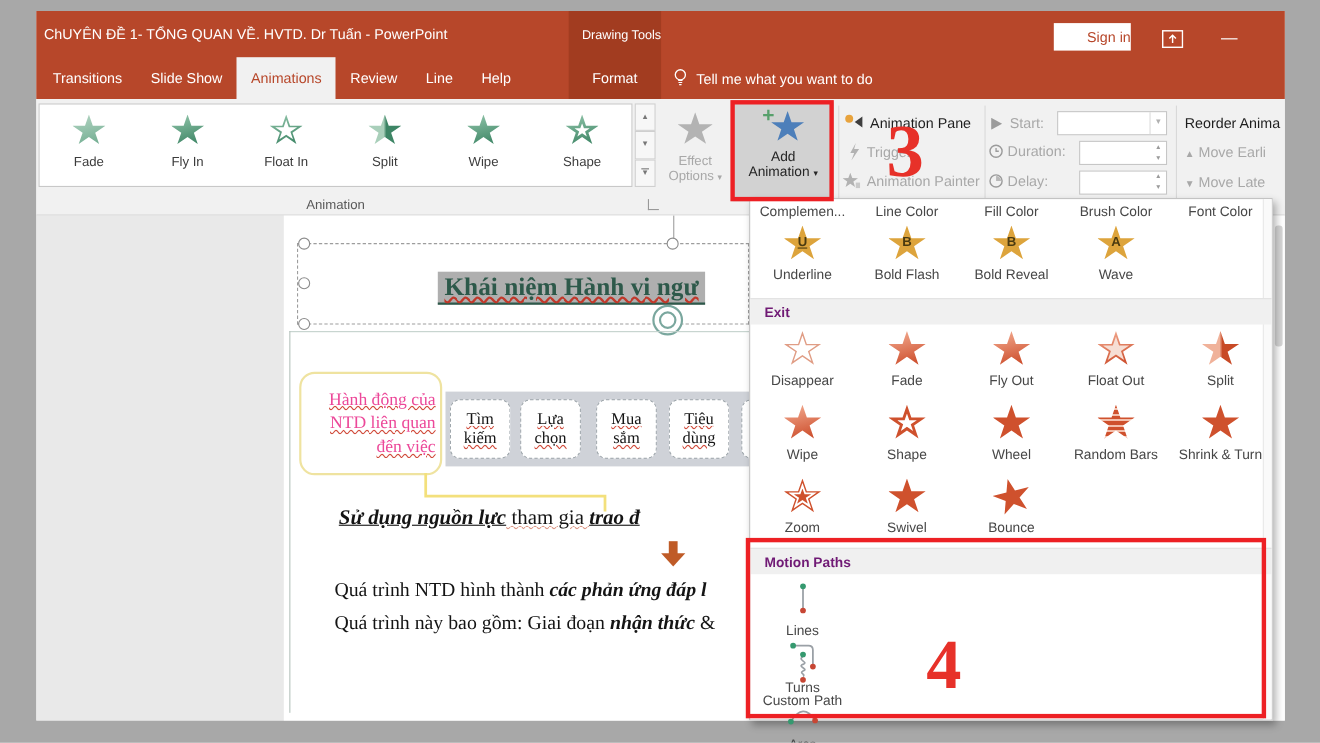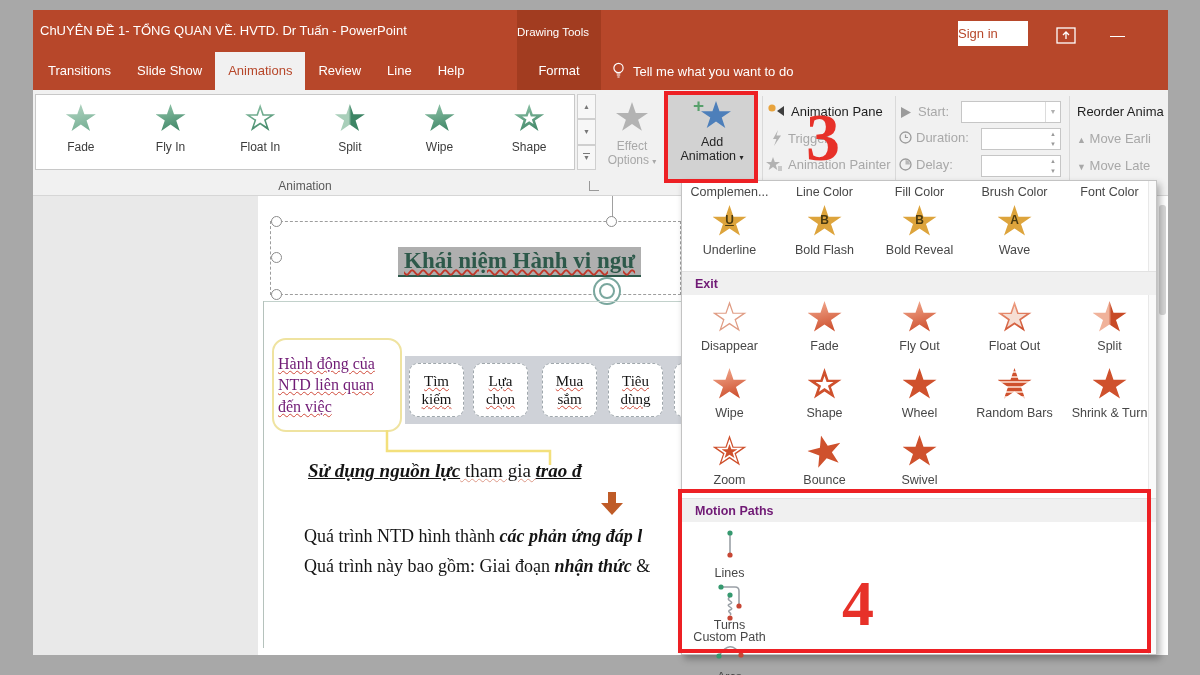--- a/index.html
+++ b/index.html
@@ -6,23 +6,23 @@
   html,body { width:1200px; height:675px; overflow:hidden; background:#a8a8a8;
     font-family:"Liberation Sans", sans-serif; }
   #stage { position:relative; width:1200px; height:675px; }
   .abs { position:absolute; }
 
   
   .win-bg { left:33px; top:10px; width:1135px; height:645px; background:#f1f1f1; }
   .header { left:33px; top:10px; width:1135px; height:80px; background:#b7472a; }
   .ctx-block { left:517px; top:10px; width:84px; height:80px; background:#a23c20; }
   .title-text { left:40px; top:23px; color:#fff; font-size:13px; white-space:nowrap; }
-  .ctx-label { left:517px; top:26px; width:84px; text-align:left; color:#fff; font-size:11.5px; }
+  .ctx-label { left:517px; top:26px; width:84px; text-align:right; color:#fff; font-size:11.5px; }
   .signin { left:958px; top:21px; width:70px; height:25px; background:#fff; color:#b7472a;
-    font-size:13px; text-align:left; line-height:25px; }
+    font-size:13px; text-align:right; line-height:25px; }
   .min-btn { left:1110px; top:26px; color:#fff; font-size:15px; }
   .tabs { left:35px; top:52px; height:38px; display:flex; }
   .tab { padding:0 13px; line-height:38px; font-size:13px; color:#fff; }
   .tab.active { background:#f1f1f1; color:#b7472a; }
   .ctx-tab { left:517px; top:52px; width:84px; height:38px; color:#fff; font-size:13px;
     text-align:center; line-height:38px; }
   .tellme { left:612px; top:52px; height:38px; display:flex; align-items:center; gap:8px;
     color:#fff; font-size:13px; }
 
   
@@ -88,21 +88,21 @@
   .serif { font-family:"Liberation Serif", serif; }
   .sel-rect { left:270px; top:221px; width:411px; height:74px; border:1px dashed #9d9d9d; }
   .handle { width:11px; height:11px; border-radius:50%; background:#fff; border:1.5px solid #8b8b8b; }
   .rot-outer { left:593px; top:277px; width:28px; height:28px; border-radius:50%; border:2px solid #7aa79e; background:#fff; }
   .rot-inner { left:599px; top:283px; width:16px; height:16px; border-radius:50%; border:2px solid #7aa79e; }
   .slide-title { left:398px; top:247px; background:#afafaf; padding:1px 6px; white-space:nowrap;
     font-size:23px; font-weight:bold; color:#2d594a;
     text-decoration:underline wavy #c0392b 1.5px; border-bottom:2px solid #2d594a; }
   .lead-box { left:272px; top:338px; width:130px; height:94px; background:#fff;
     border:2.5px solid #efe3a0; border-radius:14px; display:flex; align-items:center; justify-content:center; }
-  .lead-box .t { width:118px; text-align:left; font-size:16px; color:#701a75; line-height:1.35;
+  .lead-box .t { width:118px; text-align:right; font-size:16px; color:#ec4899; line-height:1.35;
     text-decoration:underline wavy #d04a3a 1px; }
   .band { left:405px; top:356px; width:276px; height:68px; background:#cfd2d8; }
   .pbox { top:363px; width:55px; height:54px; background:#fff; border:1.5px dashed #9fa7ac;
     border-radius:9px; display:flex; align-items:center; justify-content:center; }
   .pbox .t { width:44px; text-align:center; font-size:15px; color:#141414; line-height:1.2;
     text-decoration:underline wavy #d04a3a 1px; }
   .usage { left:308px; top:460px; font-size:19px; color:#141414; white-space:nowrap; }
   .bi { font-weight:bold; font-style:italic; }
   .u { text-decoration:underline; }
   .wavy { text-decoration:underline wavy #d98 1px; }
@@ -440,28 +440,28 @@
 
     <div class="mrow" style="top:254px;">
       <div class="mi">
         <div class="st star5 x-solid" style="width:34px;height:33px;">
             <div class="inner star5" style="inset:4px;"></div>
             <div class="abs star5" style="left:9px;top:9px;width:16px;height:15px;background:#cf512d;"></div>
           </div>
         <div class="lbl">Zoom</div>
       </div>
       <div class="mi">
+        <div class="st star5 x-solid" style="width:34px;height:33px;">
+            <span class="deco" style="left:8px;top:-10px;font-size:12px;">↻</span>
+          </div>
+        <div class="lbl">Swivel</div>
+      </div>
+      <div class="mi">
         <div class="st star5 x-solid" style="width:34px;height:33px;transform:rotate(-14deg);"></div>
         <div class="lbl">Bounce</div>
-      </div>
-      <div class="mi">
-        <div class="st star5 x-solid" style="width:34px;height:33px;">
-            <span class="deco" style="left:8px;top:-10px;font-size:12px;">↻</span>
-          </div>
-        <div class="lbl">Swivel</div>
       </div>
     </div>
 
     <div class="sect" style="top:317px;">Motion Paths</div>
 
     <div class="mrow" style="top:347px;flex-direction:column;">
       <div class="mi">
         <div>
           <svg width="36" height="33" viewBox="0 0 36 33">
               <line x1="18" y1="6" x2="18" y2="26" stroke="#9aa0a6" stroke-width="1.6"></line>

